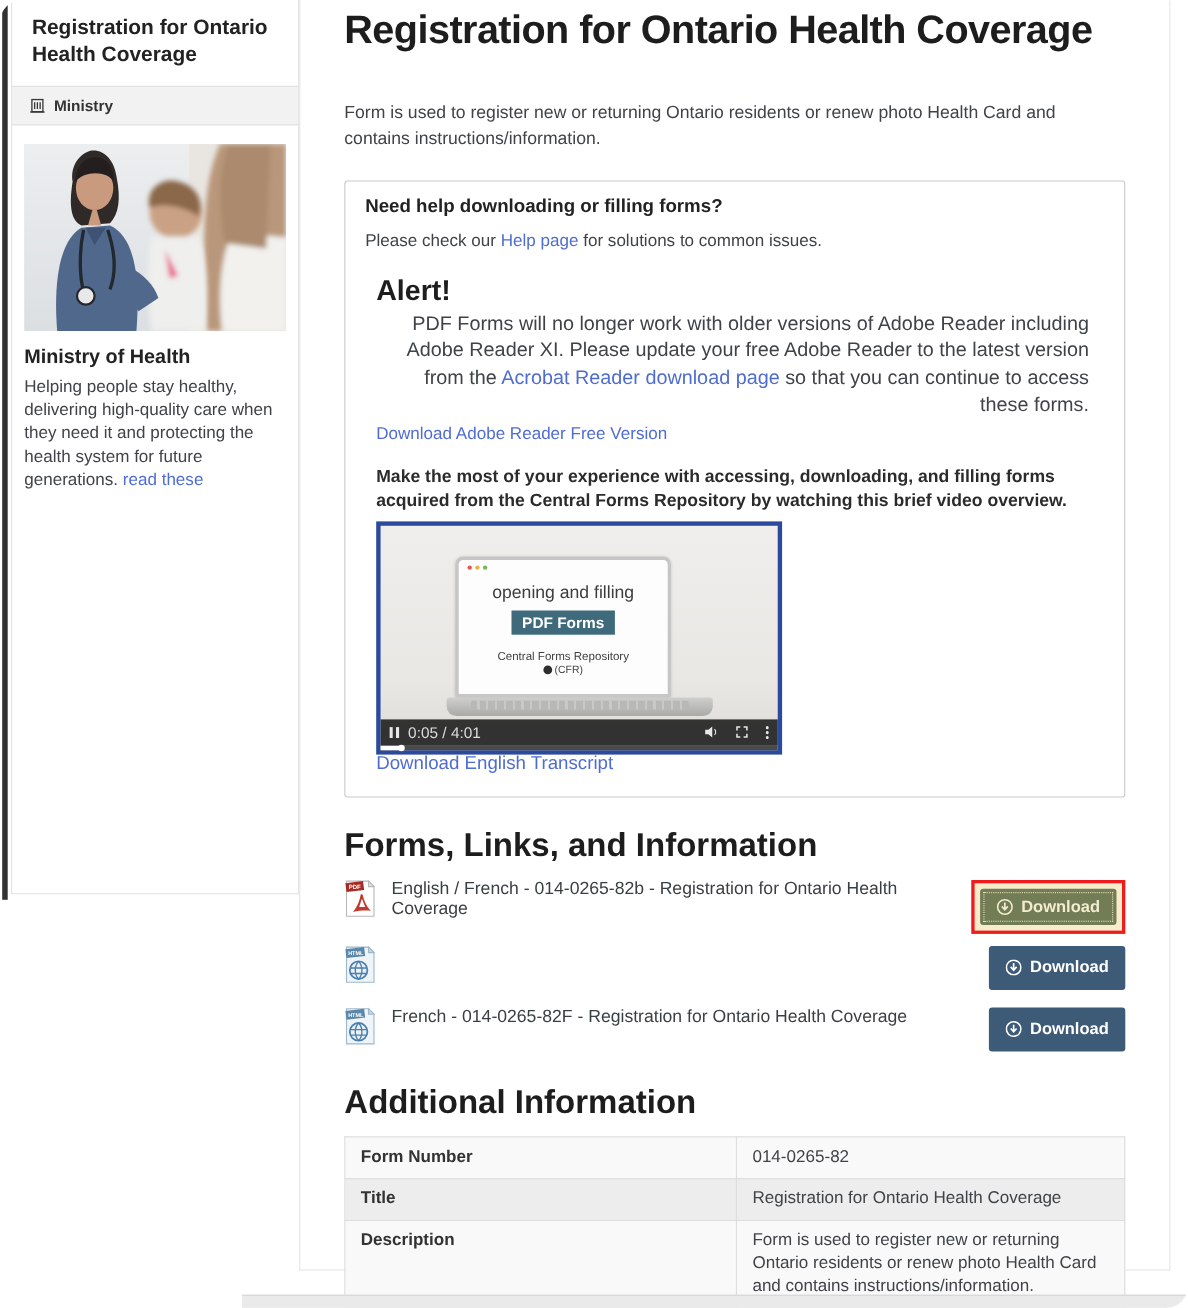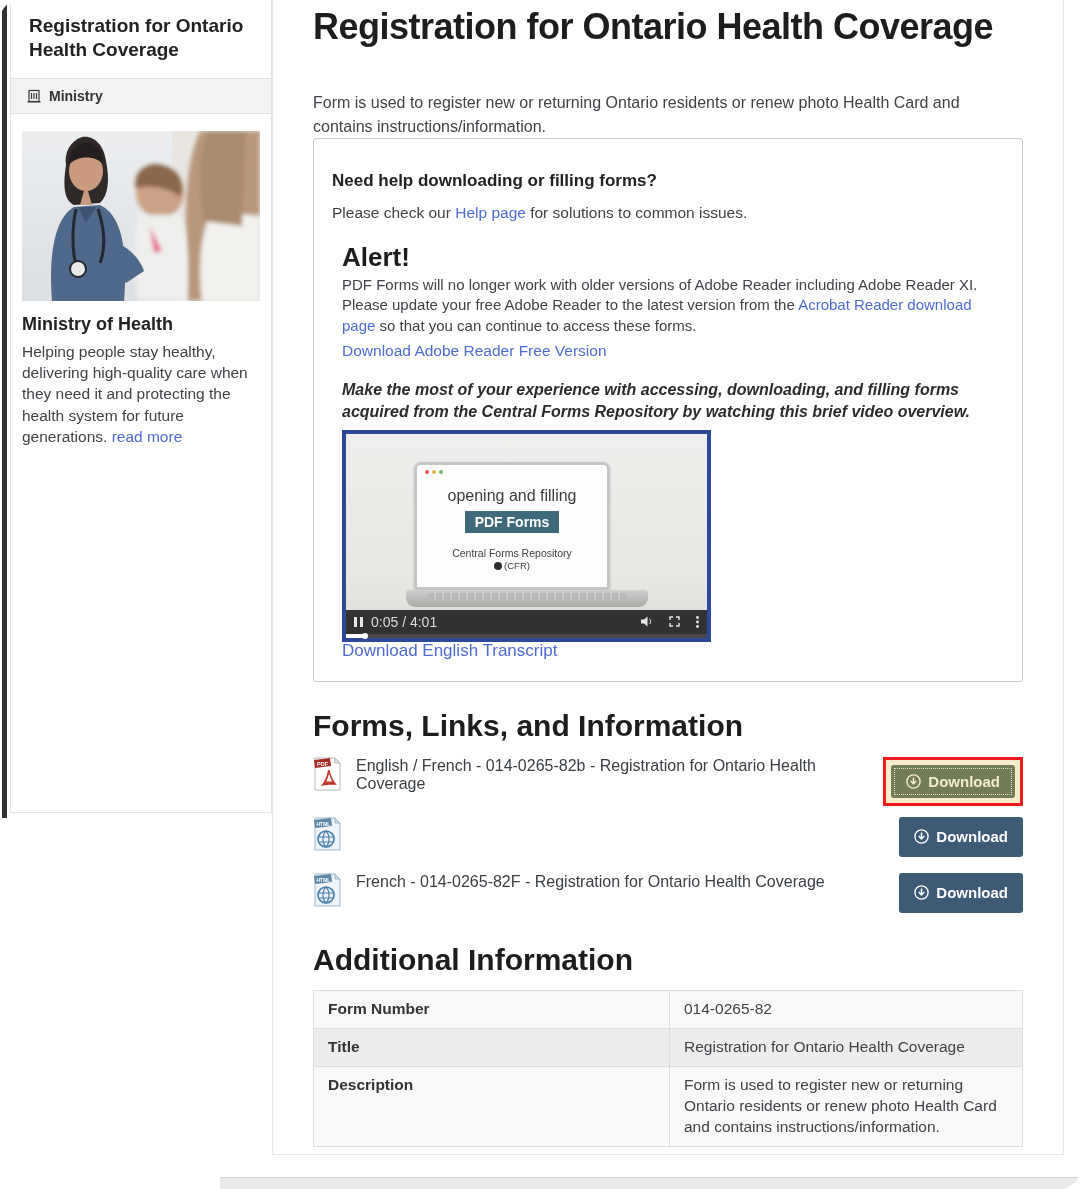--- a/index.html
+++ b/index.html
@@ -22,33 +22,33 @@
   .ministry-card p { font-size:15.5px; line-height:1.38; color:#3f4348; }
 
   
   .main { position:absolute; left:272px; top:0; width:792px; height:1155px; background:#fff;
     border-left:1px solid #e5e5e5; border-right:1px solid #e5e5e5; border-bottom:1px solid #e5e5e5;
     padding:6px 40px 0 40px; }
   .main h1 { font-size:36px; letter-spacing:-0.5px; color:#1d1d1d; line-height:1.15; }
   .intro { margin-top:44px; font-size:16px; line-height:1.45; color:#3f4348; }
 
   
-  .help-panel { border:1px solid #c9c9c9; border-radius:3px; background:#fff;
-    padding:32px 18px 20px 18px; width:710px; }
+  .help-panel { margin-top:26px; border:1px solid #c9c9c9; border-radius:3px; background:#fff;
+    padding:13px 18px 20px 18px; width:710px; }
   .help-panel .hp-head { font-size:17px; font-weight:bold; color:#222; }
   .hp-check { margin-top:13px; font-size:15.5px; }
   .alert-block { padding-left:10px; }
   .alert-head { margin-top:20px; font-size:26px; color:#1d1d1d; }
-  .alert-text { margin-top:2px; font-size:15px; line-height:1.37; width:648px; }
+  .alert-text { margin-top:2px; font-size:18px; line-height:1.37; width:648px;text-align:right; }
   .adobe-badge { margin-top:15px; width:141px; height:37px; background:#fff; border:1px solid #b9b9b9;
     display:flex; align-items:center; gap:8px; padding:0 8px; cursor:pointer; }
   .ab-get { font-size:7px; letter-spacing:0.5px; color:#666; font-weight:bold; }
   .ab-name { font-size:11px; font-weight:bold; color:#222; margin-top:1px; white-space:nowrap; }
   .adobe-link { display:inline-block; margin-top:6px; font-size:15.5px; }
-  .video-intro { margin-top:19px; font-size:16px; font-weight:bold; color:#2b2b2b; line-height:1.33; width:650px;font-style:italic; }
+  .video-intro { margin-top:19px; font-size:16px; font-weight:bold; color:#2b2b2b; line-height:1.33; width:650px; }
 
   
   .video-frame { position:relative; z-index:2; margin-top:8px; width:369px; height:212px;
     border:4px solid #2b4a9b; background:linear-gradient(180deg,#efeeec 0%,#e8e7e4 70%,#dcdbd8 100%); }
   .laptop-screen { position:absolute; left:68px; top:28px; width:196px; height:128px; background:#fdfdfd;
     border:3px solid #c6c6c6; border-radius:7px 7px 3px 3px; box-shadow:0 1px 3px rgba(0,0,0,.15); }
   .dots { position:absolute; left:8px; top:5px; display:flex; gap:3px; }
   .dots i { width:4px; height:4px; border-radius:50%; display:block; }
   .laptop-screen .l1 { margin-top:22px; text-align:center; font-size:16px; color:#3c3c3c; }
   .laptop-screen .l2 { width:max-content; margin:6px auto 0; background:#3e6a7c; color:#fff;
@@ -152,21 +152,21 @@
             <path d="M30 170 C26 120 34 86 52 76 L78 74 C100 84 106 120 102 170 Z" fill="#50688c"></path>
             <path d="M56 76 L64 92 L74 76 Z" fill="#3e5273"></path>
             <path d="M54 78 C50 96 50 120 54 134" stroke="#23282e" stroke-width="3" fill="none"></path>
             <path d="M76 78 C82 96 84 116 78 132" stroke="#23282e" stroke-width="3" fill="none"></path>
             <circle cx="56" cy="138" r="8" fill="#e8e8e8" stroke="#23282e" stroke-width="2"></circle>
             <path d="M96 112 C108 118 118 128 122 140 L104 152 C96 142 92 128 90 118Z" fill="#50688c"></path>
           </g>
         </svg>
       </div>
       <h3>Ministry of Health</h3>
-      <p><span>Helping people stay healthy, delivering high-quality care when they need it and protecting the health system for future generations. </span><a>read more</a></p>
+      <p><span>Helping people stay healthy, delivering high-quality care when they need it and protecting the health system for future generations. </span><a>read these</a></p>
     </div>
   </aside>
 
   <main class="main">
     <h1>Registration for Ontario Health Coverage</h1>
     <p class="intro">Form is used to register new or returning Ontario residents or renew photo Health Card and contains instructions/information.</p>
 
     <section class="help-panel">
       <div class="hp-head">Need help downloading or filling forms?</div>
       <p class="hp-check"><span>Please check our </span><a>Help page</a><span> for solutions to common issues.</span></p>

